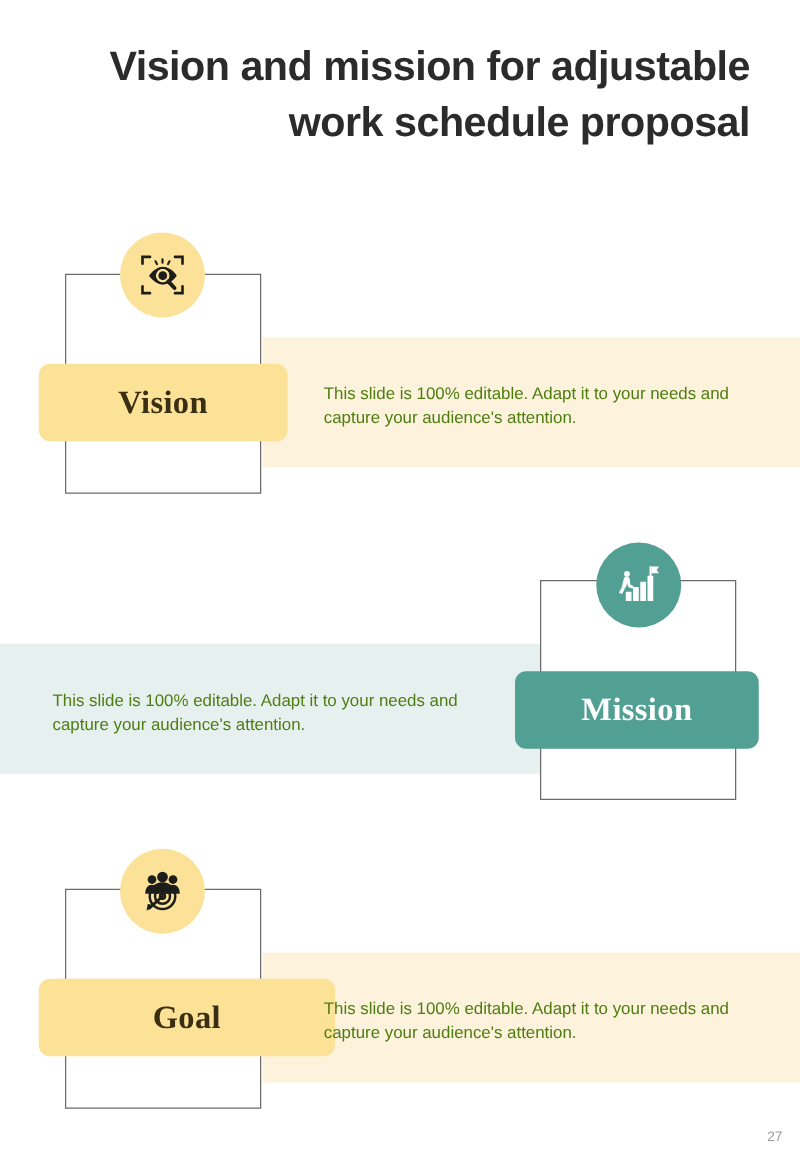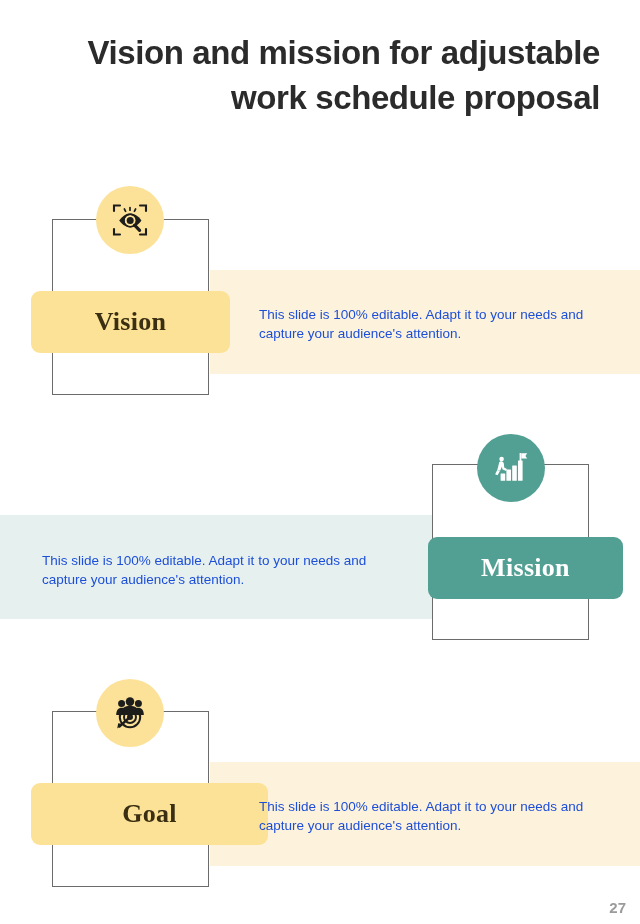--- a/index.html
+++ b/index.html
@@ -96,32 +96,31 @@
   .badge-yellow { background: #fce298; }
   .badge-teal   { background: #52a093; }
   .badge svg { display: block; }
 
   
   .copy {
     position: absolute;
     font-family: "Liberation Sans", sans-serif;
     font-size: 13.5px;
     line-height: 19px;
-    color: #1d4ed8;
+    color: #4d7c0f;
   }
 
   
   .page-num {
     position: absolute;
     right: 14px;
     bottom: 8px;
     font-family: "Liberation Sans", sans-serif;
-    font-size: 15px;
+    font-size: 11px;
     color: #9b9b9b;
-    font-weight: bold;
   }
 </style>
 </head>
 <body>
 
 <div class="slide-title">Vision and mission for adjustable work schedule proposal</div>
 
 <div class="row">
 
   <div class="band band-right" style="top:270px;"></div>
@@ -174,21 +173,21 @@
         <path d="M30.3 5.2 H36.2 L34.4 7.9 L36.2 10.6 H30.3 Z"></path>
         <circle cx="10.6" cy="11.1" r="2.3"></circle>
         <path d="M8.0 15.2 C8.3 13.9 9.4 13.2 10.7 13.4 C12.0 13.6 12.8 14.6 12.9 15.9
                  L13.2 19.6 L16.0 20.9 L15.1 23.0 L11.3 21.3 L11.0 18.4
                  L9.1 22.8 L6.3 22.0 Z"></path>
         <path d="M6.3 22.0 L4.1 26.2 L6.6 27.2 L8.9 23.0 Z"></path>
       </g>
     </svg>
   </div>
 
-  <div class="plate plate-teal" style="left:412px; top:537px; width:195px; height:62px;margin-left:16px;">
+  <div class="plate plate-teal" style="left:412px; top:537px; width:195px; height:62px;">
     <span class="plate-label">Mission</span>
   </div>
 
   <div class="copy" style="left:42px; top:551px; width:330px;">This slide is 100% editable. Adapt it to your needs and capture your audience's attention.</div>
 </div>
 
 <div class="row">
 
   <div class="band band-right" style="top:762px;"></div>
 

